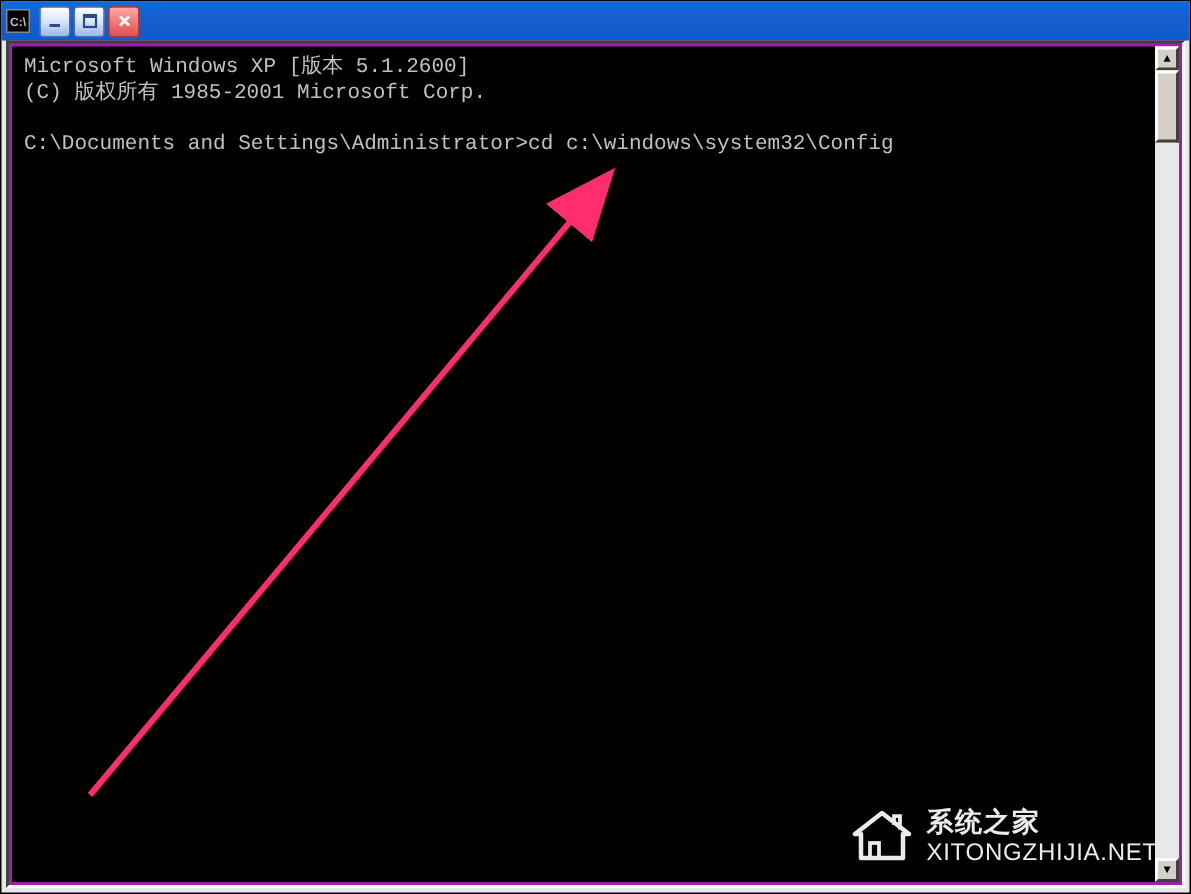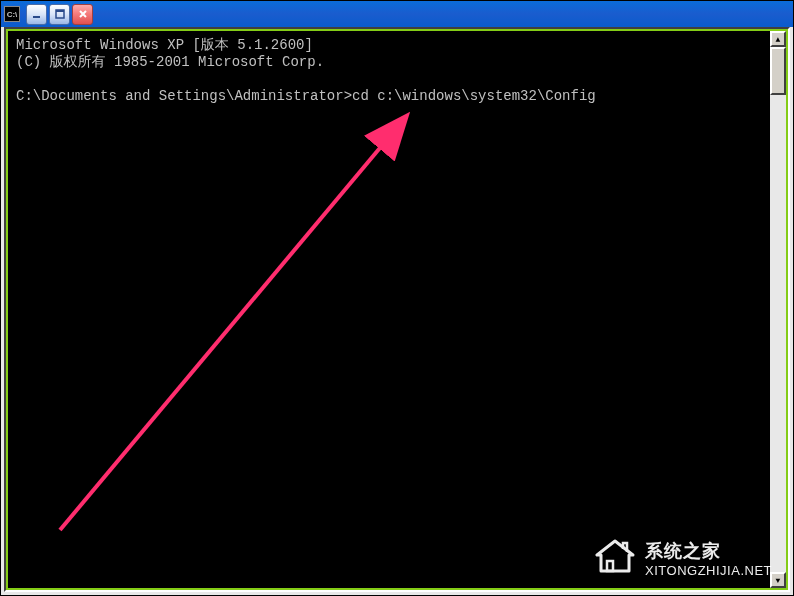--- a/index.html
+++ b/index.html
@@ -68,21 +68,21 @@
       background: linear-gradient(to bottom, #ffaaaa 0%, #f47878 50%, #e05050 100%);
       border-color: #a04040;
       color: white;
     }
     .inner-frame {
       position: absolute;
       top: 26px;
       left: 3px;
       right: 3px;
       bottom: 3px;
-      background: #84cc16;
+      background: #a21caf;
       border: 2px solid;
       border-color: #404040 #fff #fff #404040;
     }
     .terminal {
       position: absolute;
       top: 2px;
       left: 2px;
       right: 18px;
       bottom: 2px;
       background: #000;
@@ -135,41 +135,41 @@
       height: 596px;
       pointer-events: none;
       z-index: 100;
     }
     .watermark {
       position: absolute;
       bottom: 18px;
       right: 22px;
       z-index: 200;
       display: flex;
-      align-items: flex-start;
+      align-items: flex-end;
       gap: 8px;
       opacity: 0.92;
     }
     .watermark-logo {
       width: 44px;
       height: 38px;
     }
     .watermark-text {
       display: flex;
       flex-direction: column;
       color: white;
       font-family: "Microsoft YaHei", Arial, sans-serif;
     }
     .watermark-title {
       font-size: 18px;
       font-weight: bold;
       letter-spacing: 1px;
     }
     .watermark-url {
-      font-size: 13px;
+      font-size: 16px;
       letter-spacing: 0.5px;
     }
     .prompt-line { white-space: pre; }
   </style>
 </head>
 <body>
 
 <div class="window">
   <div class="titlebar">
     <div class="titlebar-icon">C:\</div>

